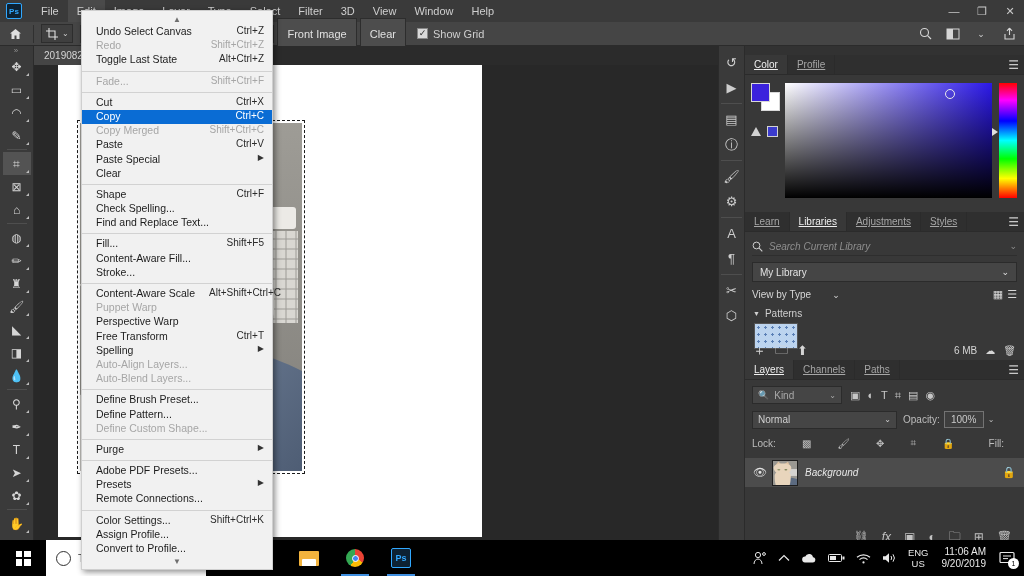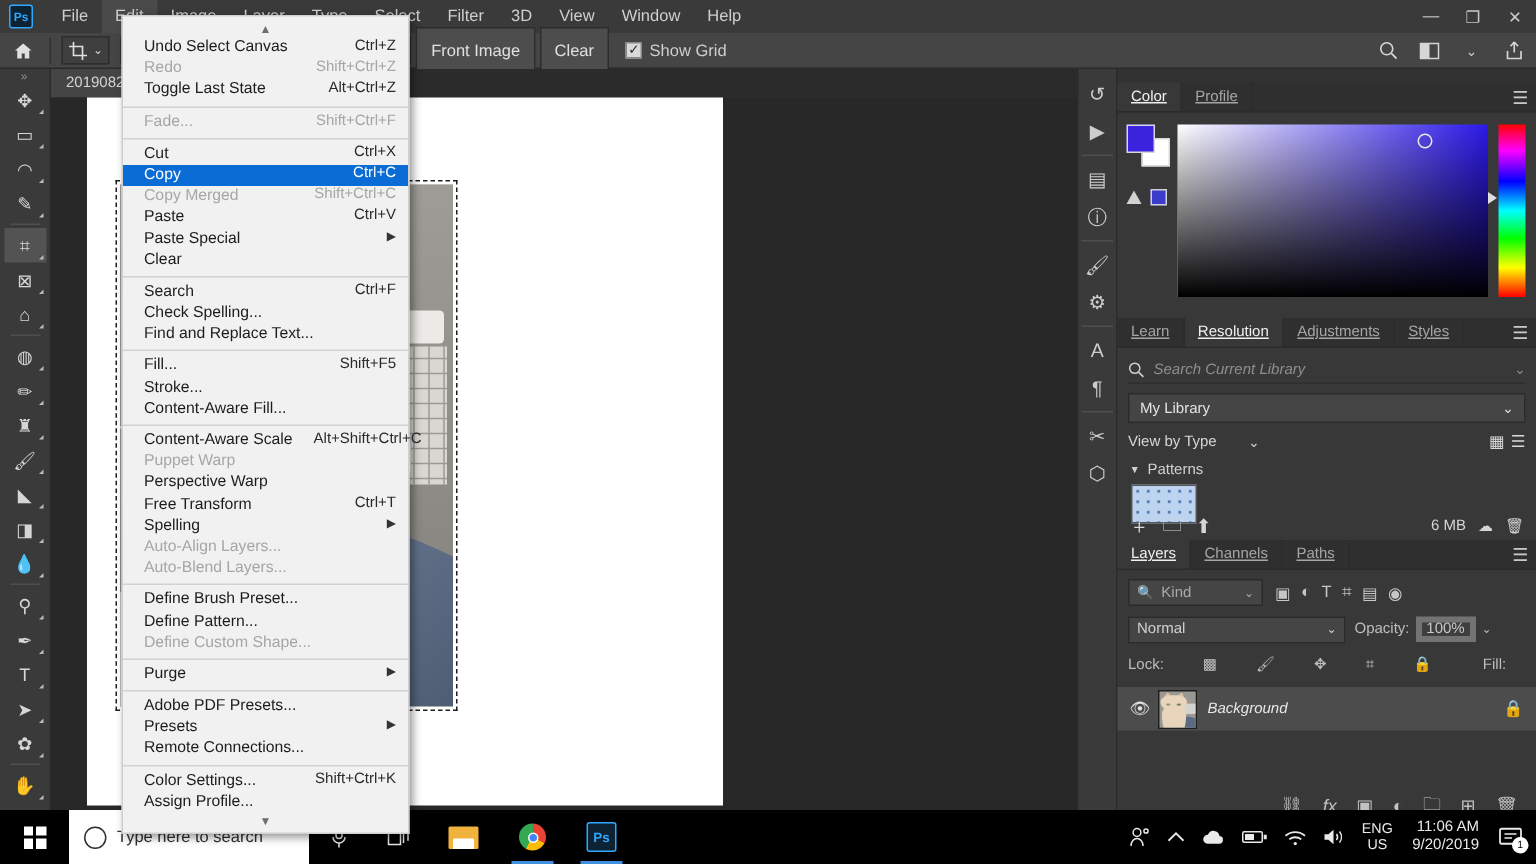--- a/index.html
+++ b/index.html
@@ -225,21 +225,21 @@
   .lay-blend{
     display:flex;align-items:center;gap:6px;margin:5px 7px 4px 7px;height:19px;
   }
   .lay-mode{
     width:145px;height:18px;background:#454545;border:1px solid #2b2b2b;
     display:flex;align-items:center;justify-content:space-between;padding:0 5px;
     color:#d0d0d0;font-size:10px;
   }
   .lay-op{ display:flex;align-items:center;gap:4px;color:#bdbdbd;font-size:10px; }
   .lay-opv{
-    width:40px;height:17px;background:#3e3e3e;border:4px solid #737373;
+    width:40px;height:17px;background:#3e3e3e;border:1px solid #737373;
     display:flex;align-items:center;justify-content:center;color:#c9c9c9;font-size:10px;
   }
   .lay-lock{
     display:flex;align-items:center;gap:26px;margin:5px 7px 0 7px;height:18px;
     color:#bdbdbd;font-size:10px;
   }
   .lay-row{
     display:flex;align-items:center;gap:7px;height:29px;margin-top:6px;
     background:#4c4c4c;padding:0 8px;
   }
@@ -542,21 +542,21 @@
       </div>
       <div class="cc-strip">
         <div class="cc-arrow"></div>
       </div>
     </div>
   </div>
 
   <div class="dock dock-lib">
     <div class="pnl-tabs" id="libtabs">
       <div class="pnl-tab">Learn</div>
-        <div class="pnl-tab active">Resolution</div>
+        <div class="pnl-tab active">Libraries</div>
         <div class="pnl-tab">Adjustments</div>
         <div class="pnl-tab">Styles</div>
         <div class="pnl-menu">☰</div>
     </div>
     <div class="lib-search">
       <span style="font-style:normal;color:#cfcfcf;">
         <svg width="11" height="11" viewBox="0 0 11 11">
             <circle cx="4.5" cy="4.5" r="3.4" stroke="#cfcfcf" fill="none" stroke-width="1"></circle>
             <path d="M7.2 7.2 10.3 10.3" stroke="#cfcfcf" stroke-width="1.1"></path>
           </svg>
@@ -709,39 +709,39 @@
         </div>
         <div class="em-item">
           <span>Paste Special</span>
           <span class="arr">▶</span>
         </div>
         <div class="em-item">
           <span>Clear</span>
         </div>
         <div class="em-sep"></div>
         <div class="em-item">
-          <span>Search</span>
+          <span>Shape</span>
           <span class="k">Ctrl+F</span>
         </div>
         <div class="em-item">
           <span>Check Spelling...</span>
         </div>
         <div class="em-item">
           <span>Find and Replace Text...</span>
         </div>
         <div class="em-sep"></div>
         <div class="em-item">
           <span>Fill...</span>
           <span class="k">Shift+F5</span>
         </div>
         <div class="em-item">
+          <span>Content-Aware Fill...</span>
+        </div>
+        <div class="em-item">
           <span>Stroke...</span>
-        </div>
-        <div class="em-item">
-          <span>Content-Aware Fill...</span>
         </div>
         <div class="em-sep"></div>
         <div class="em-item">
           <span>Content-Aware Scale</span>
           <span class="k">Alt+Shift+Ctrl+C</span>
         </div>
         <div class="em-item dis">
           <span>Puppet Warp</span>
         </div>
         <div class="em-item">
@@ -787,20 +787,23 @@
         <div class="em-item">
           <span>Remote Connections...</span>
         </div>
         <div class="em-sep"></div>
         <div class="em-item">
           <span>Color Settings...</span>
           <span class="k">Shift+Ctrl+K</span>
         </div>
         <div class="em-item">
           <span>Assign Profile...</span>
+        </div>
+        <div class="em-item">
+          <span>Convert to Profile...</span>
         </div>
       </div>
     <div class="em-scroll">▼</div>
   </div>
 
   <div class="taskbar">
     <div class="tb-start">
       <div class="win-logo">
           <i></i>
           <i></i>

